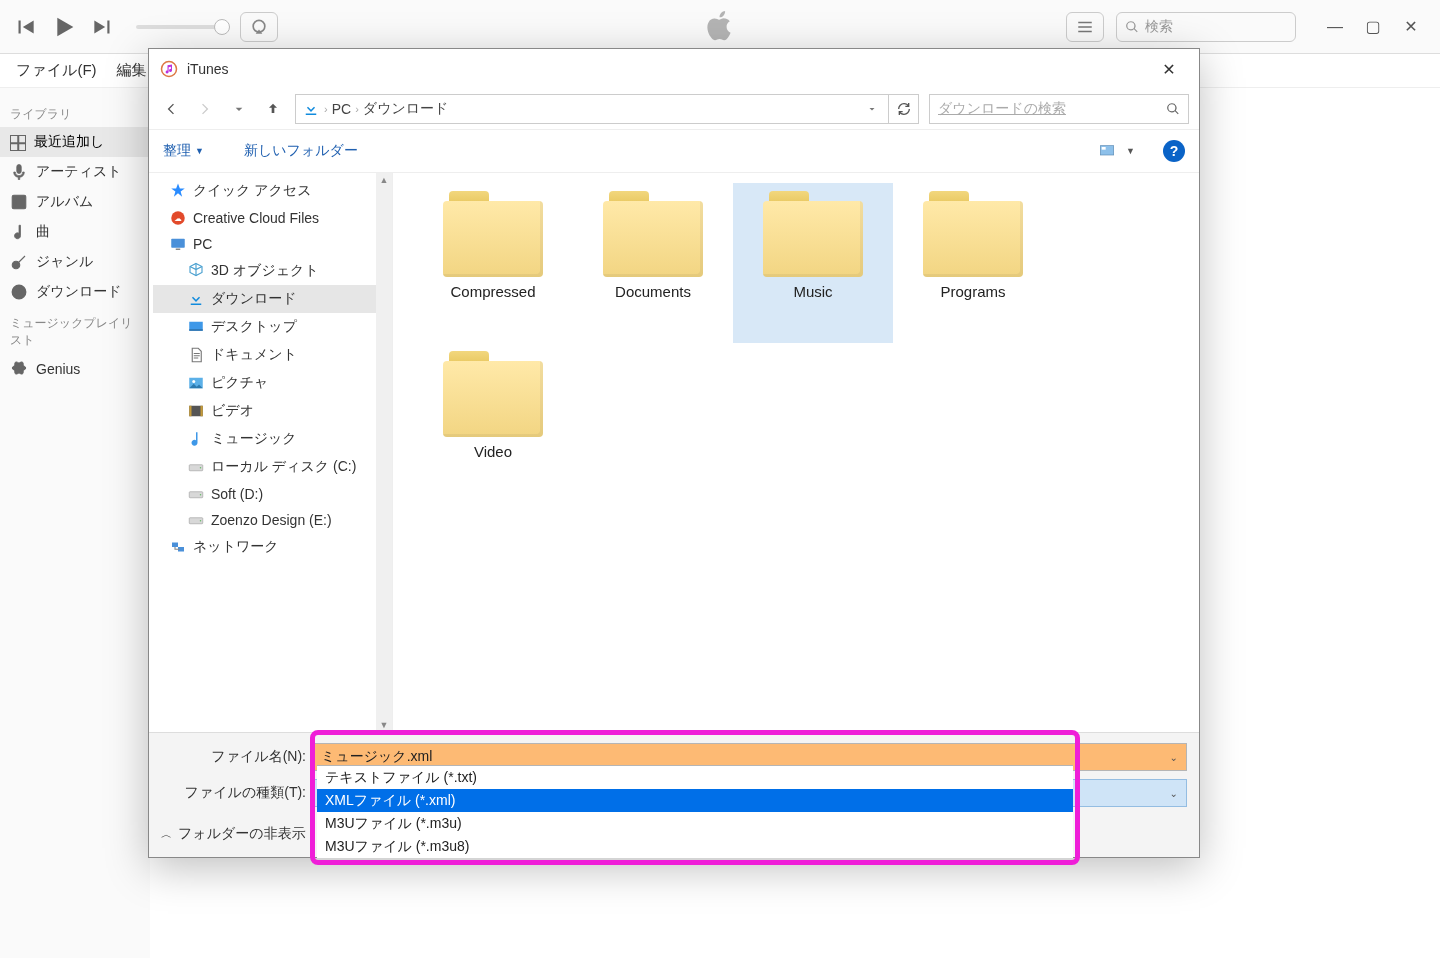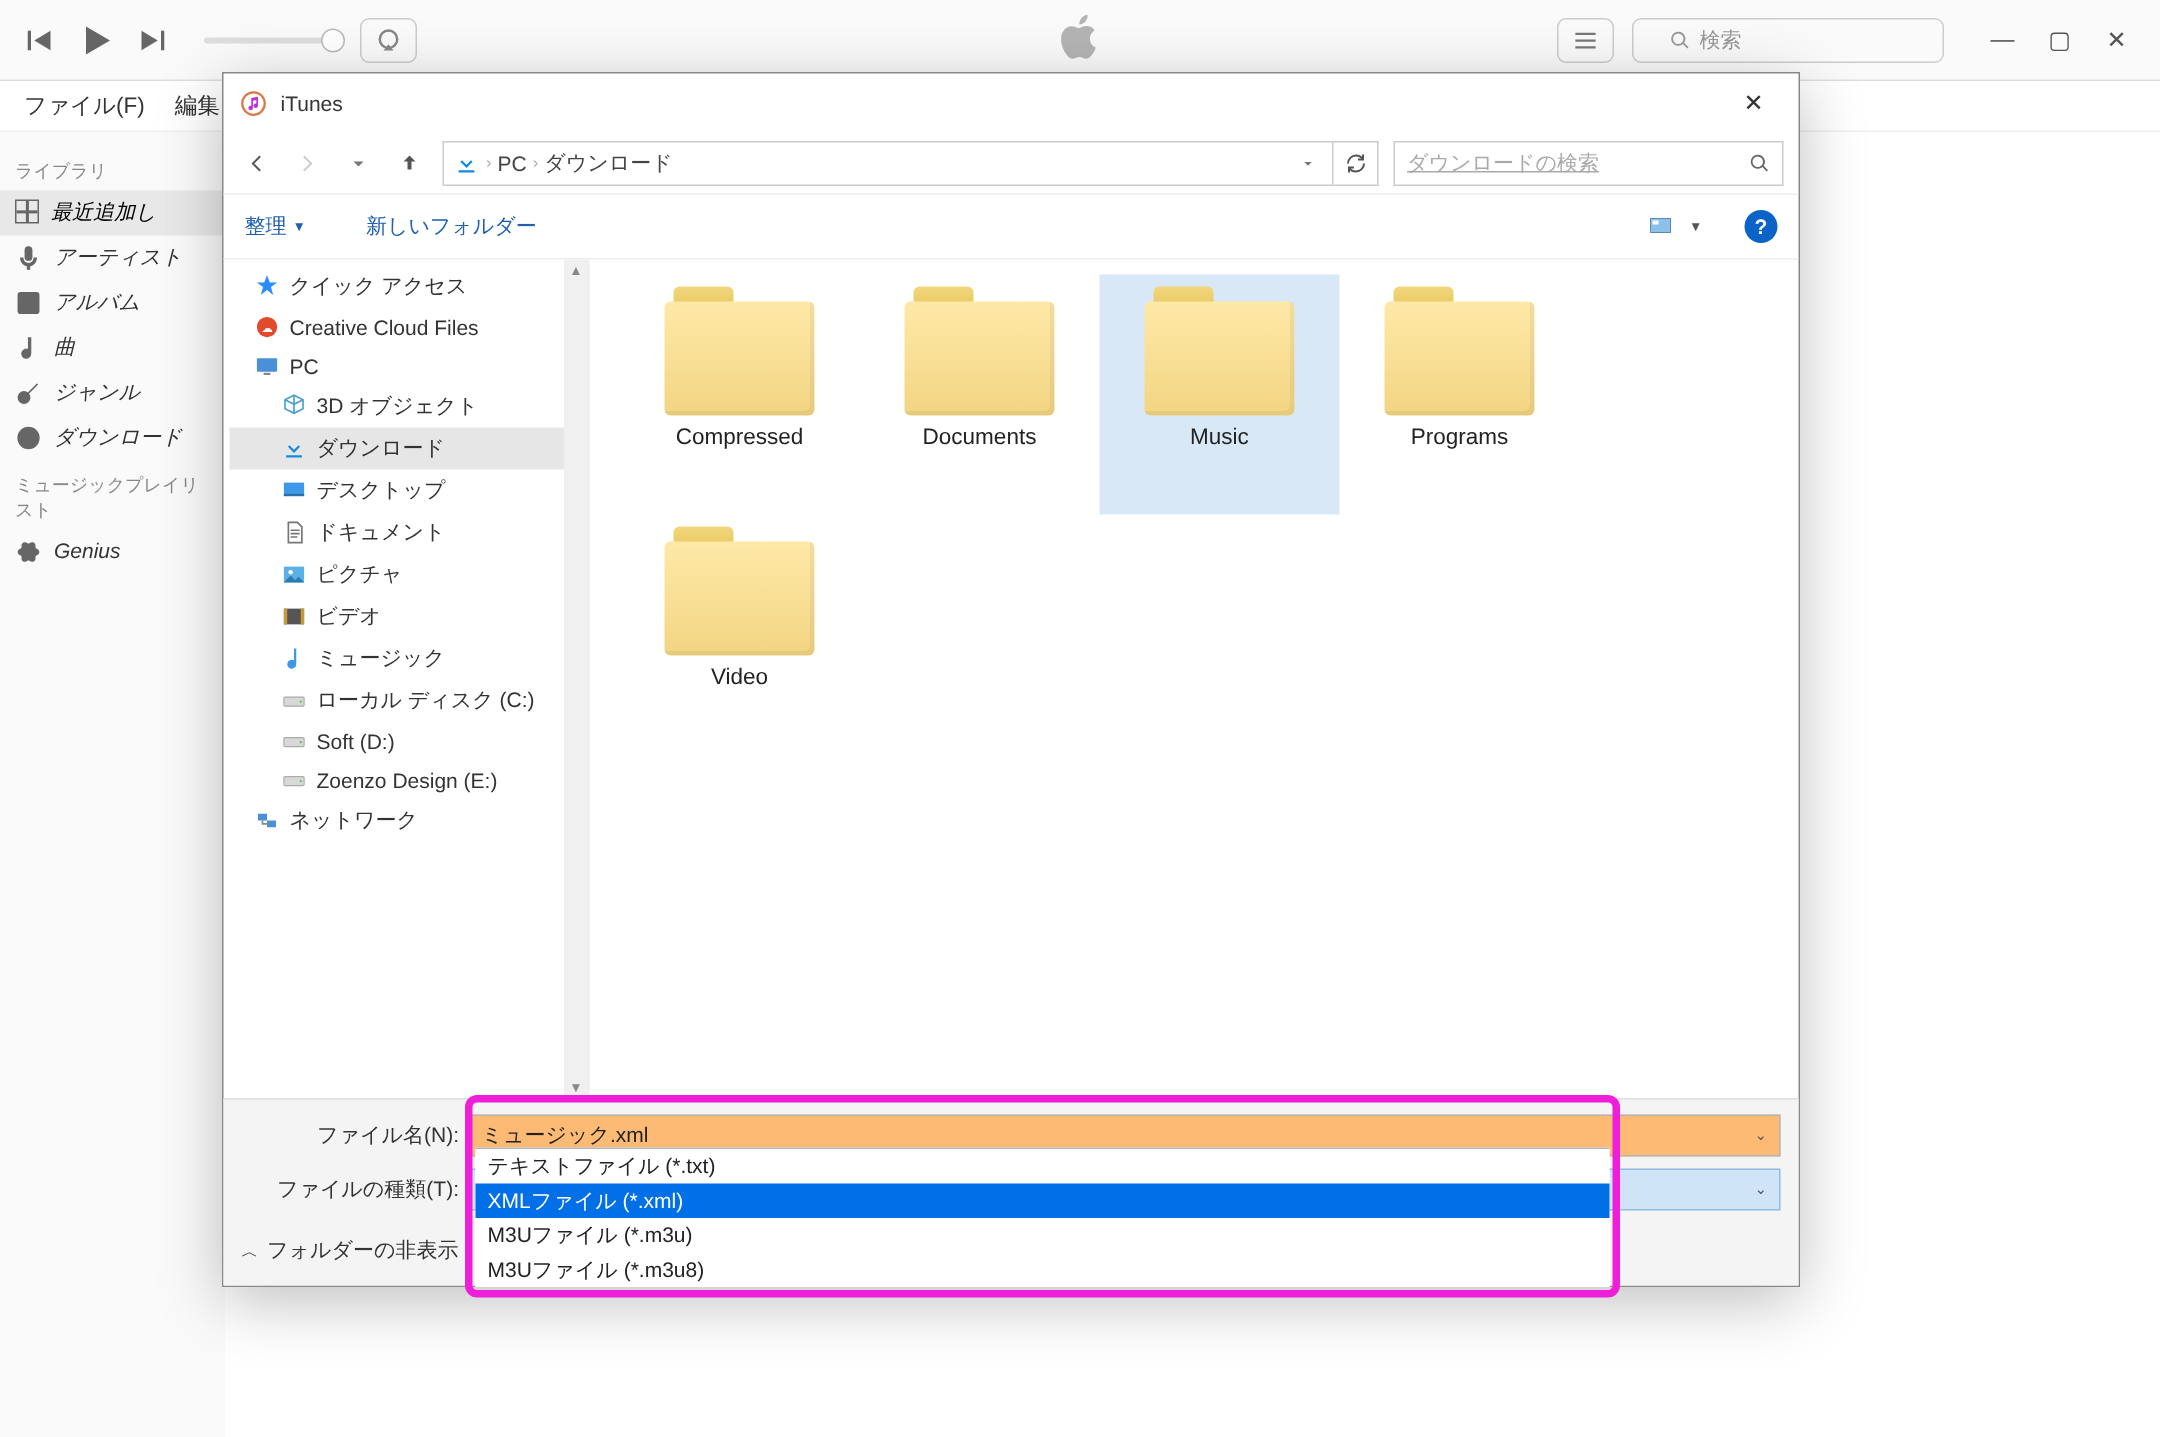--- a/index.html
+++ b/index.html
@@ -14,36 +14,36 @@
 .pb-play svg { width: 32px; height: 32px; }
 .vol-track { width: 80px; height: 4px; background: #ddd; border-radius: 2px; margin-left: 12px; position: relative; }
 .vol-thumb { position: absolute; left: 78px; top: -6px; width: 16px; height: 16px; background: #fff; border: 1px solid #bbb; border-radius: 50%; }
 .airplay { width: 38px; height: 30px; border: 1px solid #ccc; border-radius: 6px; margin-left: 16px; display: flex; align-items: center; justify-content: center; }
 .airplay svg { width: 20px; height: 20px; fill: none; stroke: #888; stroke-width: 2; }
 .apple-logo { position: absolute; left: 50%; transform: translateX(-50%); }
 .apple-logo svg { width: 36px; height: 36px; fill: #b4b4b4; }
 .right-tools { margin-left: auto; display: flex; align-items: center; gap: 12px; }
 .list-btn { width: 38px; height: 30px; border: 1px solid #ccc; border-radius: 6px; display: flex; align-items: center; justify-content: center; }
 .list-btn svg { width: 18px; height: 18px; fill: #777; }
-.search-box { width: 208px; height: 30px; border: 1px solid #ccc; border-radius: 6px; display: flex; align-items: center; padding: 0 24px; gap: 6px; color: #999; font-size: 14px; }
+.search-box { width: 180px; height: 30px; border: 1px solid #ccc; border-radius: 6px; display: flex; align-items: center; padding: 0 8px; gap: 6px; color: #999; font-size: 14px; }
 .search-box svg { width: 14px; height: 14px; fill: #999; }
 .win-ctrls { display: flex; gap: 4px; margin-left: 10px; }
 .win-ctrl { width: 34px; height: 26px; display: flex; align-items: center; justify-content: center; color: #555; font-size: 16px; }
 
 .itunes-menubar { height: 34px; display: flex; align-items: center; padding: 0 8px; gap: 4px; font-size: 15px; color: #333; border-bottom: 1px solid #eee; }
 .menu-item { padding: 4px 8px; }
 .nav-arrows { display: flex; gap: 2px; border: 1px solid #ccc; border-radius: 4px; margin-left: 4px; overflow: hidden; }
 .nav-arr { width: 28px; height: 24px; display: flex; align-items: center; justify-content: center; font-size: 14px; color: #888; background: #fff; }
 .nav-arr + .nav-arr { border-left: 1px solid #ccc; }
 .music-drop { width: 30px; height: 24px; border: 1px solid #ccc; border-radius: 4px; margin-left: 6px; display: flex; align-items: center; justify-content: center; }
 .music-drop svg { width: 14px; height: 14px; fill: #666; }
 
 .itunes-sidebar { position: absolute; left: 0; top: 88px; width: 150px; bottom: 0; background: #fafafa; padding-top: 10px; font-size: 14px; color: #333; }
 .side-group { font-size: 12px; color: #888; padding: 8px 10px 4px; }
-.side-item { display: flex; align-items: flex-start; gap: 8px; padding: 6px 10px; font-style: italic; }
+.side-item { display: flex; align-items: flex-end; gap: 8px; padding: 6px 10px; }
 .side-item.sel { background: #e8e8e8; color: #000; }
 .side-item svg { width: 18px; height: 18px; fill: #666; stroke: #666; }
 .side-item .icon-grid { width:16px;height:16px;border:1.5px solid #666;display:inline-block;position:relative; }
 .side-item .icon-grid::before,.side-item .icon-grid::after{content:"";position:absolute;background:#666;}
 .side-item .icon-grid::before{left:50%;top:0;bottom:0;width:1.5px;transform:translateX(-50%);}
 .side-item .icon-grid::after{top:50%;left:0;right:0;height:1.5px;transform:translateY(-50%);}
 
 
 .dialog { position: absolute; left: 148px; top: 48px; width: 1052px; height: 810px; background: #fff; border: 1px solid #888; box-shadow: 0 10px 40px rgba(0,0,0,.25); display: flex; flex-direction: column; }
 .dlg-title { height: 40px; display: flex; align-items: center; padding: 0 10px; font-size: 14px; color: #333; }

